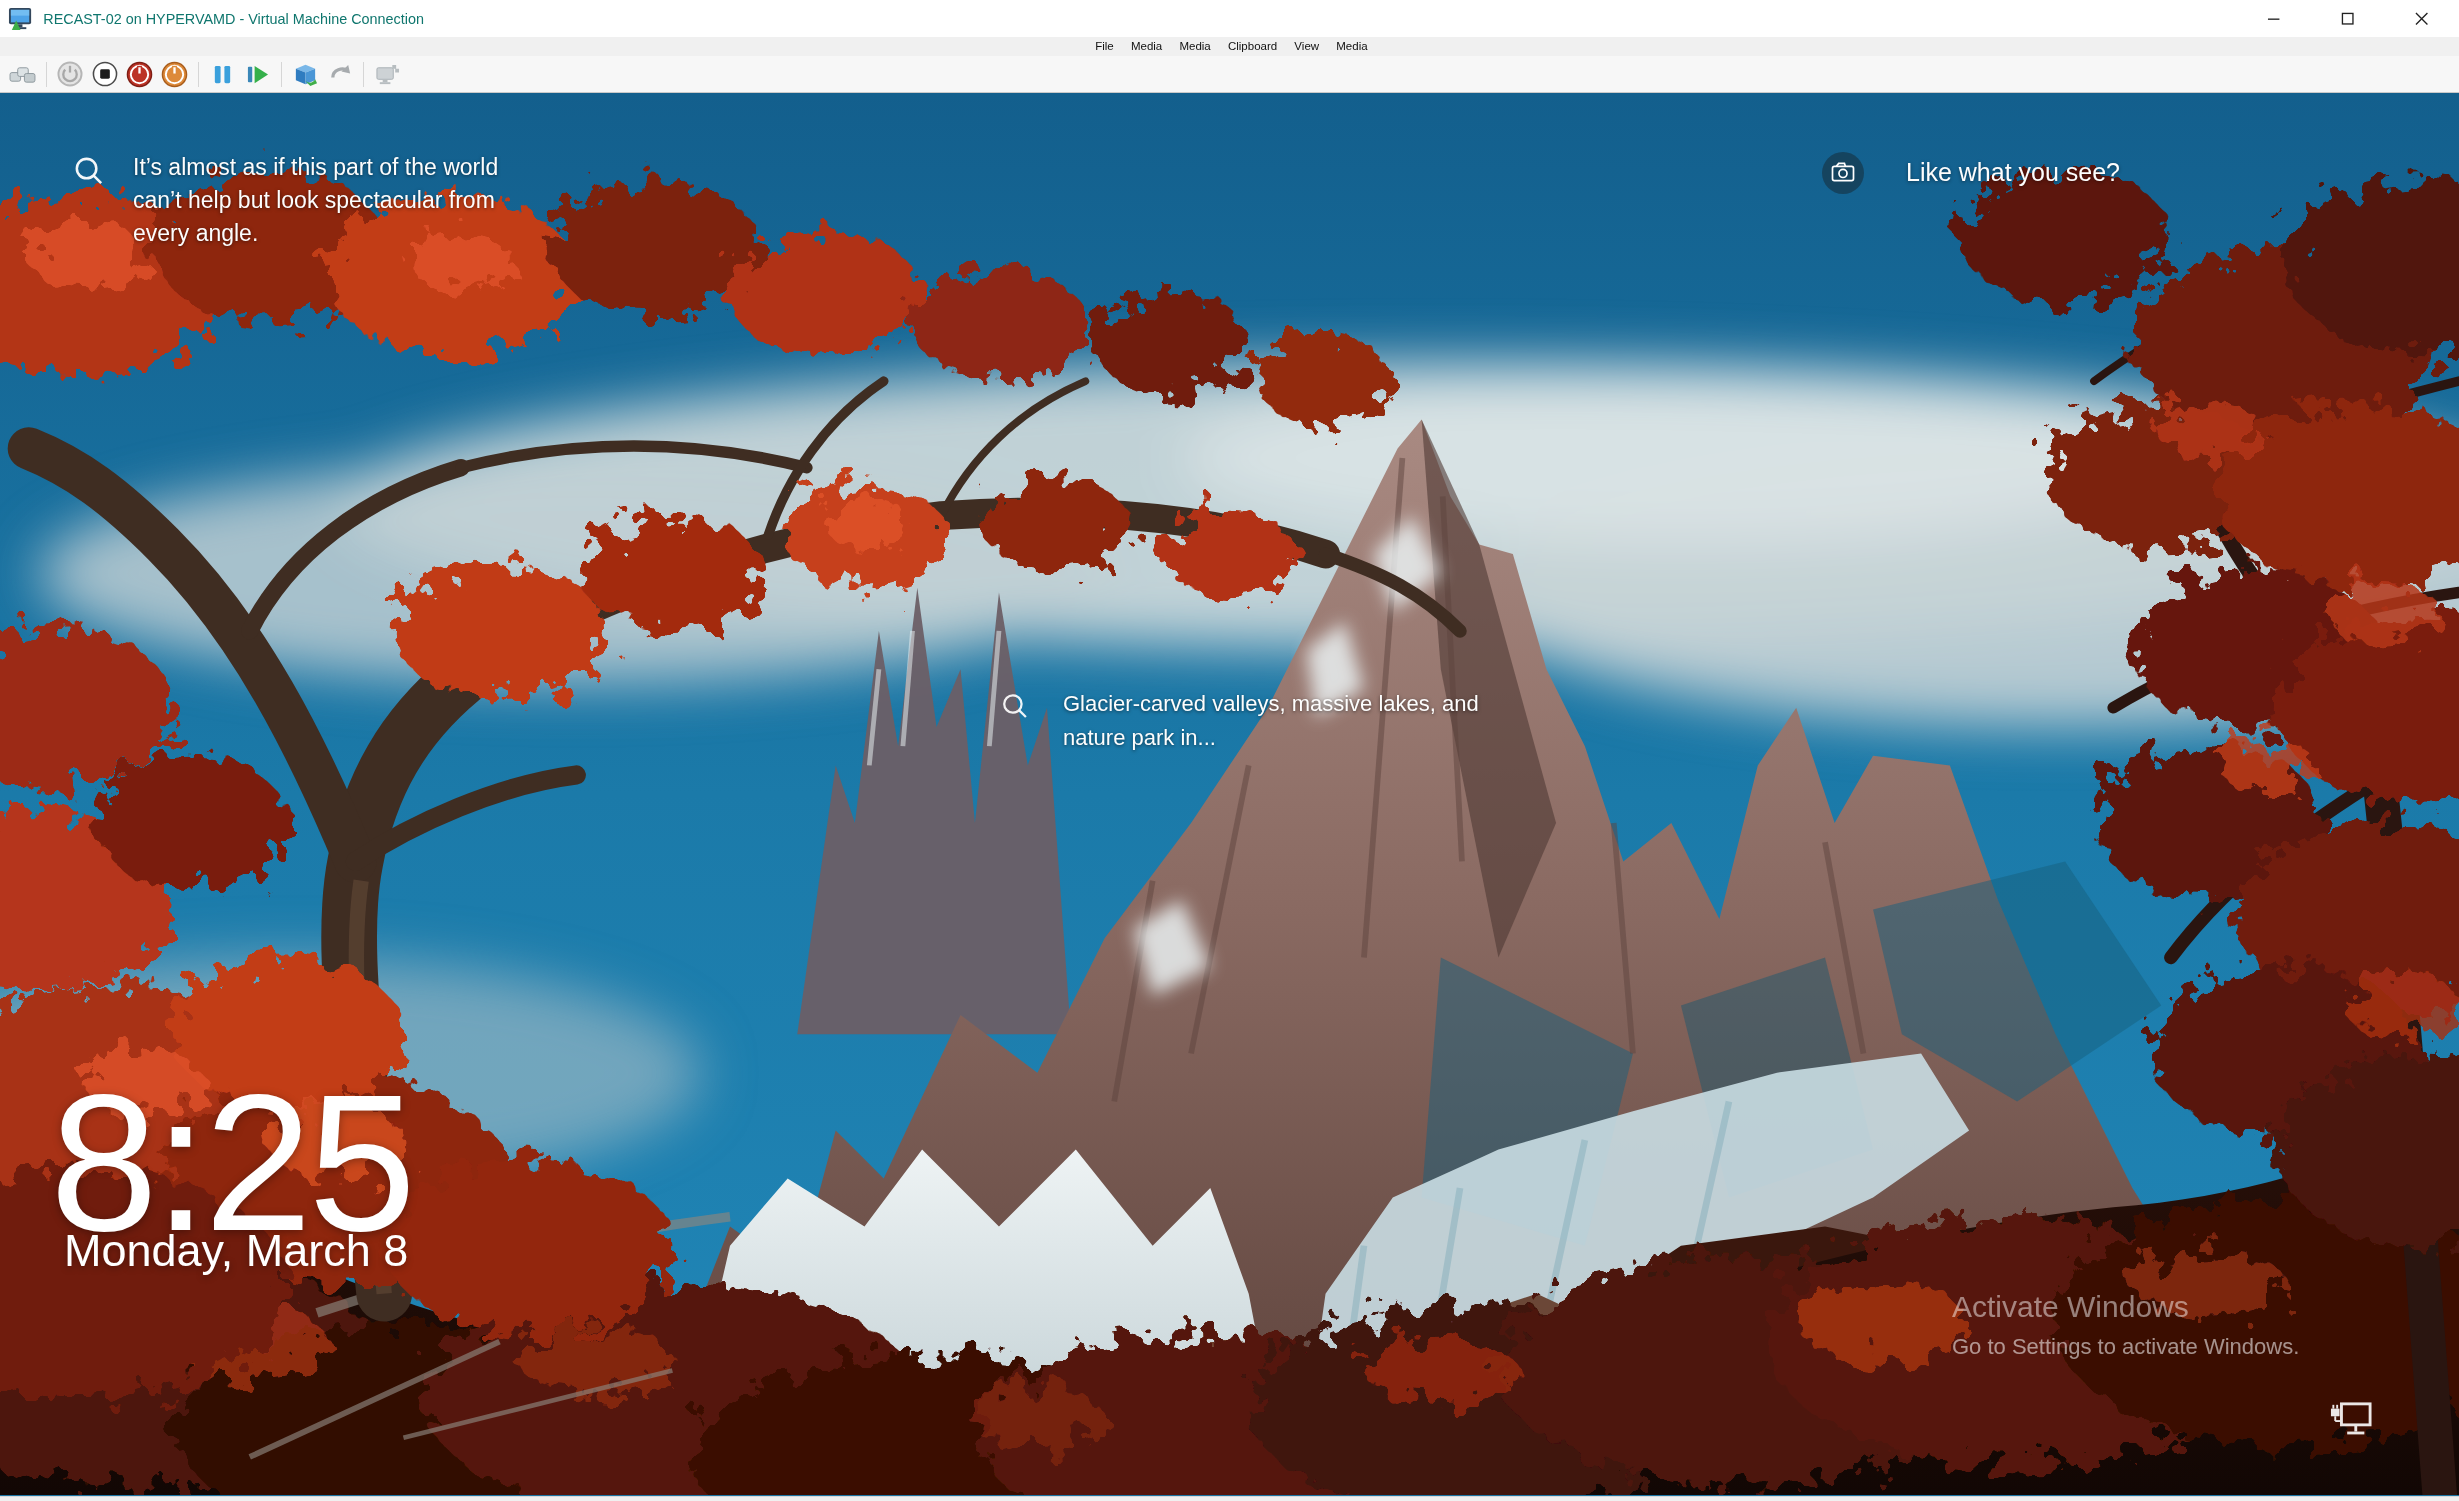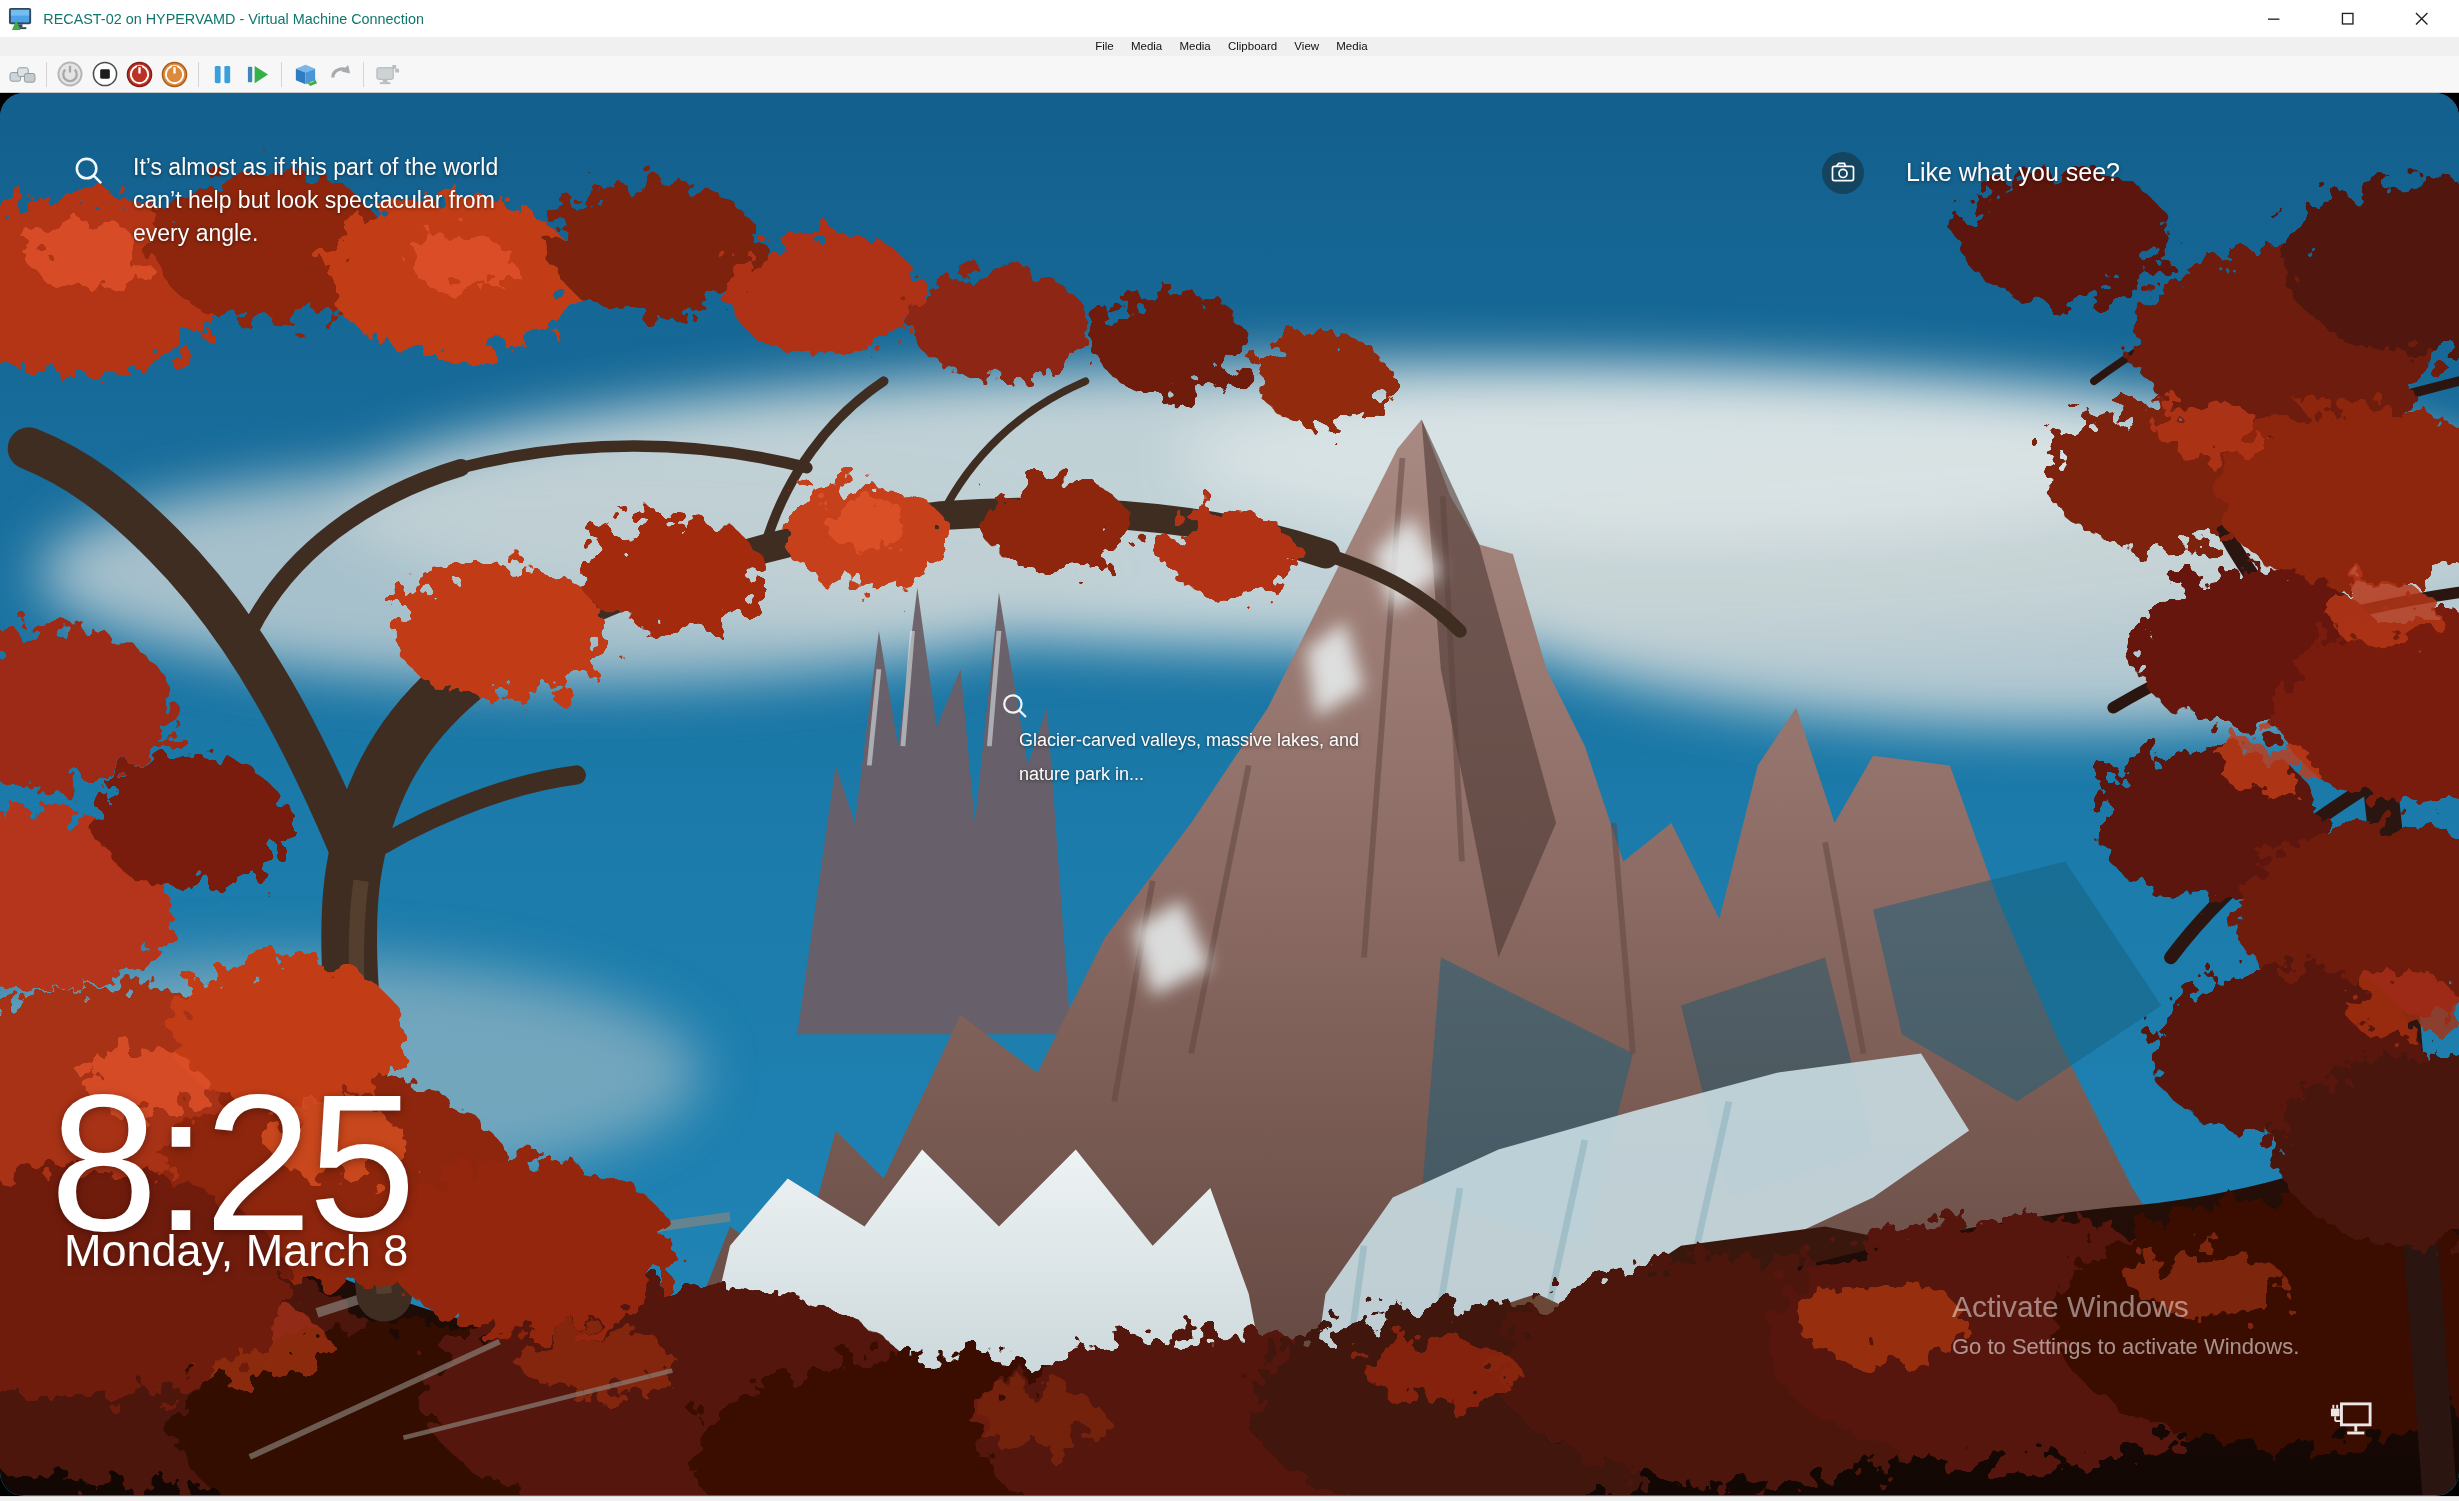--- a/index.html
+++ b/index.html
@@ -15,28 +15,28 @@
   .win-btn svg{display:block;}
 
   .menubar{height:19px;background:#f0f0f0;display:flex;align-items:center;padding-left:3.8px;justify-content:center;}
   .menu-item{font-size:11.5px;color:#111;padding:0 8.6px;line-height:19px;}
 
   .toolbar{height:37px;background:#f7f7f7;border-bottom:1px solid #c9c9c9;display:flex;align-items:center;padding-left:4.8px;}
   .tb-btn{width:33px;height:31px;display:flex;align-items:center;justify-content:center;margin:0 1px;border-radius:2.9px;}
   .tb-sep{width:1px;height:25px;background:#d6d6d6;margin:0 5.8px;}
 
   
-  .vm-screen{position:relative;width:2459px;height:1403px;background:#1b74a3;overflow:hidden;border-radius:24px;}
+  .vm-screen{position:relative;width:2459px;height:1403px;background:#1b74a3;overflow:hidden;}
   .bottom-strip{height:5.8px;background:#f0f0f0;border-top:1px solid #d9d9d9;}
   .wallpaper{position:absolute;inset:0;}
 
   .overlay{position:absolute;color:#fff;}
   .hint-text{font-size:23px;line-height:33px;color:#fdfdfd;text-shadow:0 1px 3.8px rgba(0,0,0,.55);}
   .hint-top{left:133px;top:58px;width:461px;}
-  .hint-mid{left:1019px;top:594px;width:538px;font-size:18px;line-height:34px;margin-top:36px;}
+  .hint-mid{left:1063px;top:594px;width:538px;font-size:22px;line-height:34px;}
   .search-glyph{position:absolute;}
   .cam-wrap{position:absolute;left:1822px;top:59px;width:42px;height:42px;}
   .like-label{position:absolute;left:1906px;top:65px;font-size:25px;color:#fdfdfd;text-shadow:0 1px 3.8px rgba(0,0,0,.45);}
 
   .clock-time{position:absolute;left:50px;top:934px;font-size:194px;line-height:1.4;font-weight:100;
     color:#ffffff;letter-spacing:-3.8px;text-shadow:0 1.9px 9.6px rgba(0,0,0,.35);}
   .clock-date{position:absolute;left:54px;top:1132px;font-size:45px;font-weight:300;color:#ffffff;
     text-shadow:0 1.9px 7.7px rgba(0,0,0,.35);margin-left:10px;}
 
   .activate-1{position:absolute;left:1952px;top:1197px;font-size:30px;color:rgba(255,255,255,.48);}

